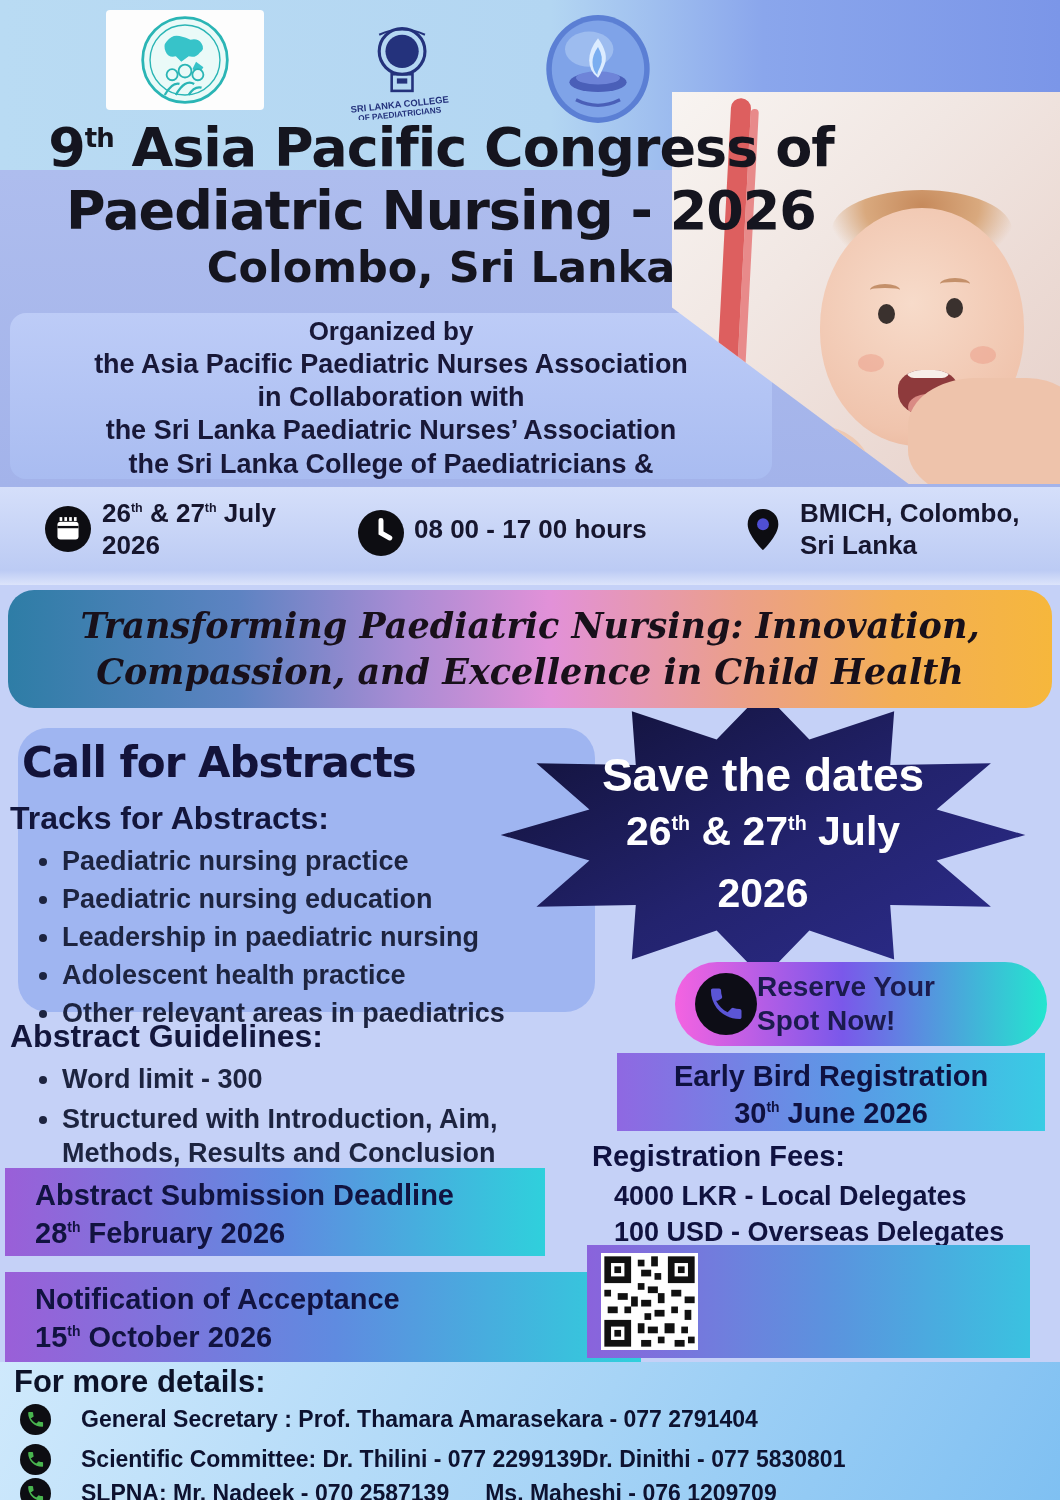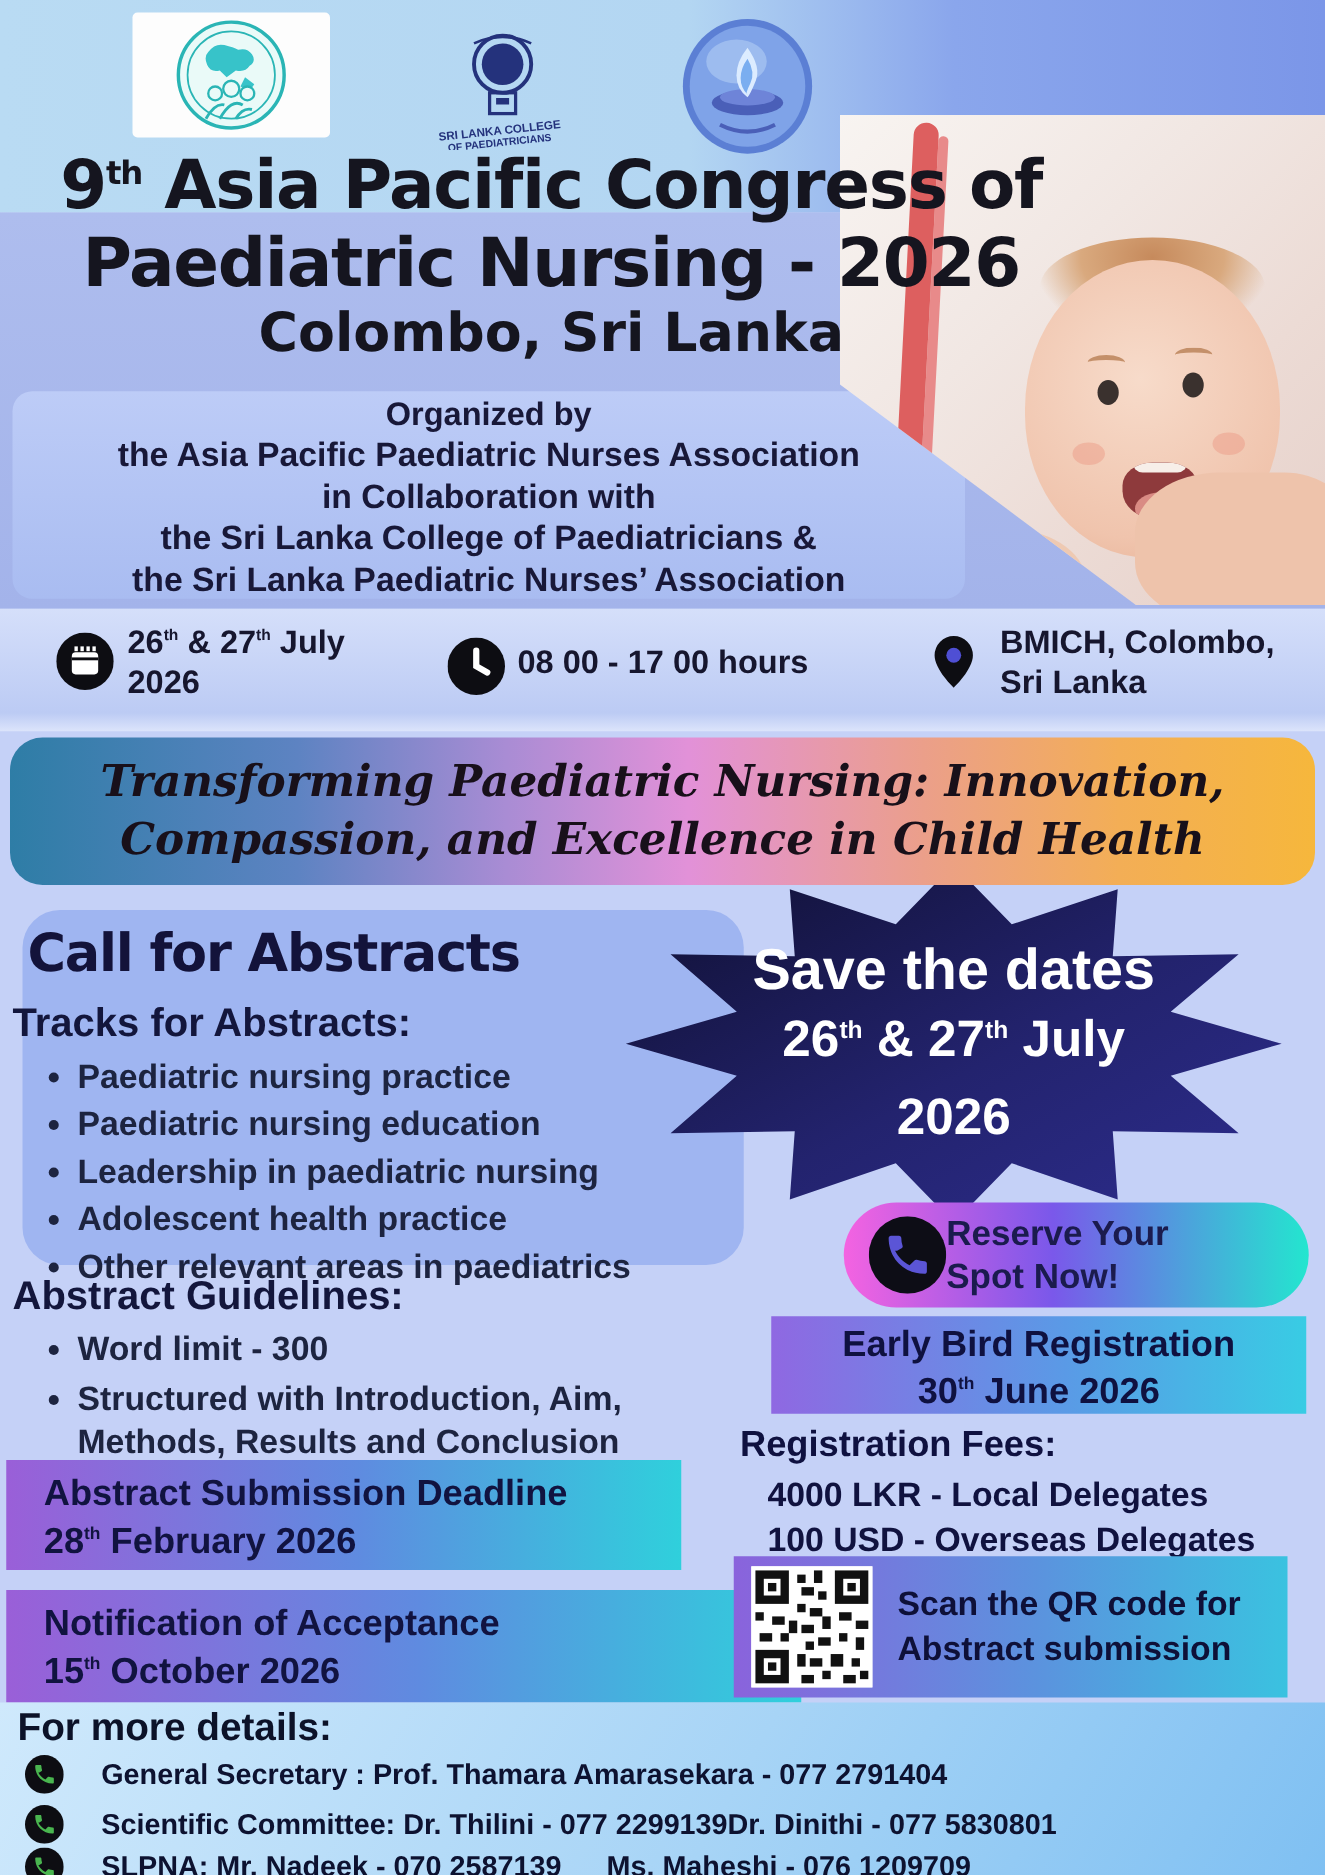--- a/index.html
+++ b/index.html
@@ -175,22 +175,22 @@
   <div class="l12"><span>9</span><sup class="s">th</sup><span> Asia Pacific Congress of</span></div>
   <div class="l12">Paediatric Nursing - 2026</div>
   <div class="l3">Colombo, Sri Lanka</div>
 </div>
 
 <div class="abs org-bg"></div>
 <div class="abs org-text">
   <div class="l1">Organized by</div>
   <div>the Asia Pacific Paediatric Nurses Association</div>
   <div>in Collaboration with</div>
+  <div>the  Sri Lanka Paediatric Nurses’ Association</div>
   <div>the Sri Lanka College of Paediatricians &amp;</div>
-  <div>the  Sri Lanka Paediatric Nurses’ Association</div>
 </div>
 
 <div class="abs icirc" style="left:45px;top:506px;">
   <svg viewBox="0 0 24 24" width="46" height="46">
       <circle cx="12" cy="12" r="12" fill="#0d0d12"></circle>
     <rect x="6.5" y="8.2" width="11" height="9.3" rx="1.6" fill="#fff"></rect>
     <rect x="7.6" y="5.8" width="1.4" height="2" fill="#fff"></rect>
       <rect x="10.1" y="5.8" width="1.4" height="2" fill="#fff"></rect>
     <rect x="12.6" y="5.8" width="1.4" height="2" fill="#fff"></rect>
       <rect x="15.1" y="5.8" width="1.4" height="2" fill="#fff"></rect>
@@ -322,24 +322,20 @@
         <rect x="11" y="21" width="2" height="3"></rect>
         <rect x="14" y="22" width="3" height="2"></rect>
       <rect x="19" y="21" width="3" height="3"></rect>
         <rect x="24" y="22" width="2" height="2"></rect>
         <rect x="12" y="26" width="3" height="2"></rect>
       <rect x="17" y="25" width="2" height="2"></rect>
         <rect x="22" y="26" width="3" height="2"></rect>
         <rect x="26" y="25" width="2" height="2"></rect>
     </g>
   </svg>
-  <div class="qrtxt">
-    <div>Scan the QR code for</div>
-    <div>Abstract submission</div>
-  </div>
 </div>
 
 <div class="abs footer-band"></div>
 <div class="abs f-head">For more details:</div>
 <div class="abs frow fr1">
   <svg class="picon" viewBox="0 0 24 24">
     <circle cx="12" cy="12" r="12" fill="#0d0d12"></circle>
     <path d="M7.2 10.4c1.2 2.4 3.2 4.4 5.6 5.6l1.9-1.9c.25-.25.6-.33.9-.22.95.33 2 .5 3 .5.5 0 .9.4.9.9v3.1c0 .5-.4.9-.9.9C10.7 19.3 4.7 13.3 4.7 5.4c0-.5.4-.9.9-.9h3.1c.5 0 .9.4.9.9 0 1.05.17 2.05.5 3 .1.3.03.65-.22.9l-1.88 1.1z" fill="#49b54f" transform="scale(.78) translate(3.4,3.4)"></path>
   </svg>
   <span>General  Secretary :  Prof. Thamara Amarasekara - 077 2791404</span>

